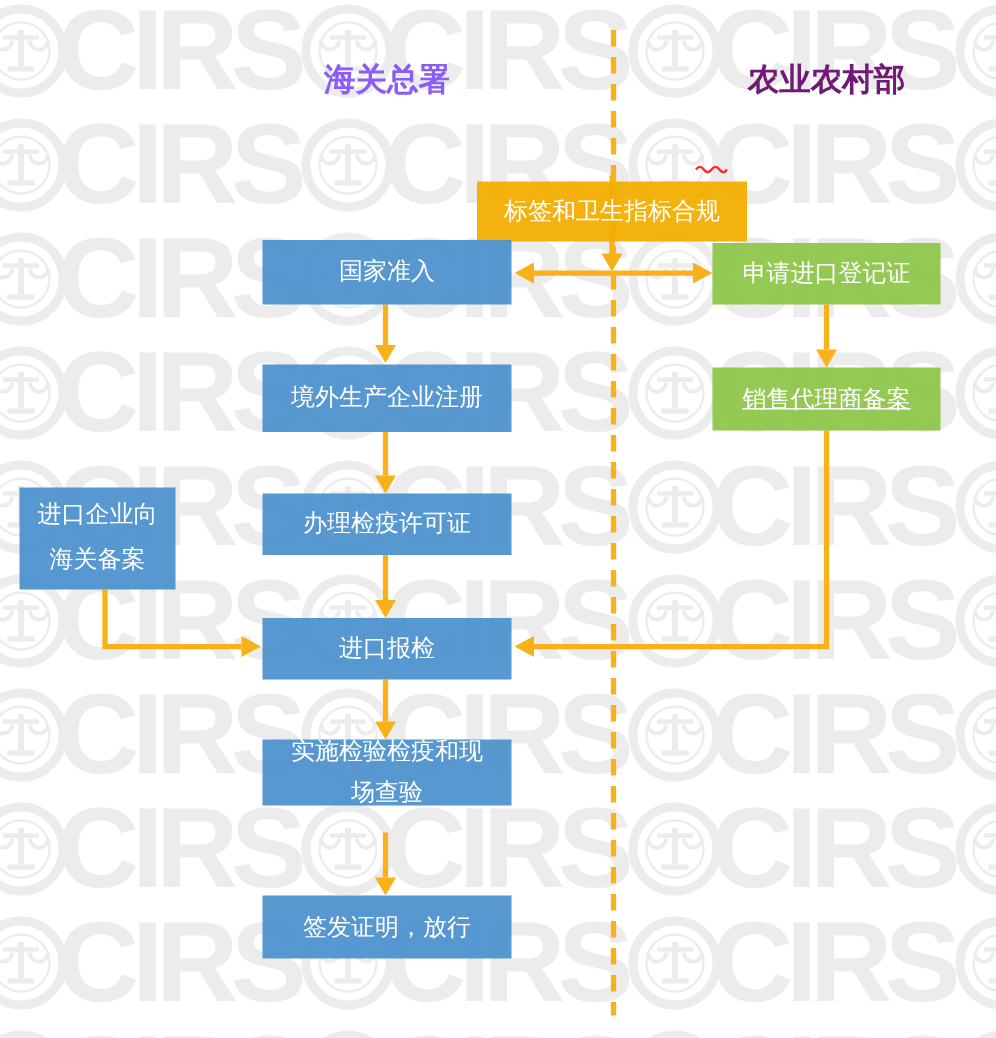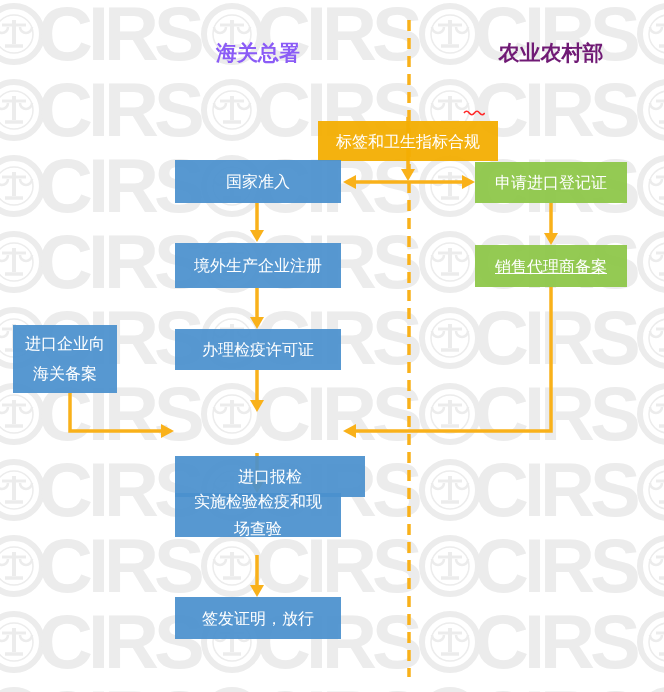--- a/index.html
+++ b/index.html
@@ -29,21 +29,21 @@
   .col-header{
     position:absolute;z-index:2;font-size:21px;font-weight:bold;text-align:center;
   }
   .hdr-left{color:#8b5cf6;left:175px;top:39px;width:166px;}
   .hdr-right{color:#701a75;left:475px;top:39px;width:152px;}
   
   #n-compliance{left:318px;top:77px;width:180px;height:40px;margin-top:44px;}
   #n-admission{left:175px;top:160px;width:166px;height:43px;}
   #n-overseas {left:175px;top:243px;width:166px;height:45px;}
   #n-permit   {left:175px;top:329px;width:166px;height:41px;}
-  #n-declare  {left:175px;top:412px;width:190px;height:41px;margin-top:44px;}
+  #n-declare  {left:175px;top:412px;width:166px;height:41px;}
   #n-inspect  {left:175px;top:493px;width:166px;height:44px;}
   #n-release  {left:175px;top:597px;width:166px;height:42px;}
   #n-importer {left:13px; top:325px;width:104px;height:68px;line-height:30px;}
   #n-register {left:475px;top:162px;width:152px;height:41px;}
   #n-agent    {left:475px;top:245px;width:152px;height:42px;text-decoration:underline;}
   #squiggle{position:absolute;left:463px;top:109px;z-index:3;}
 </style>
 </head>
 <body>
 

